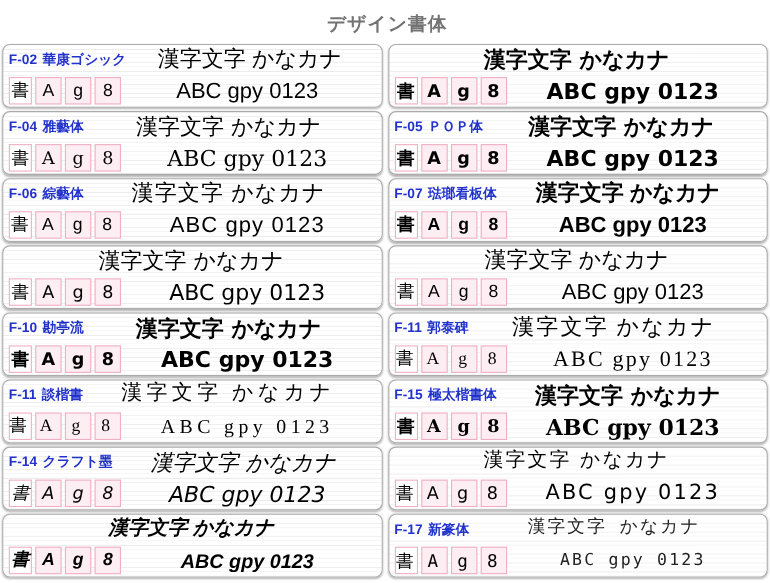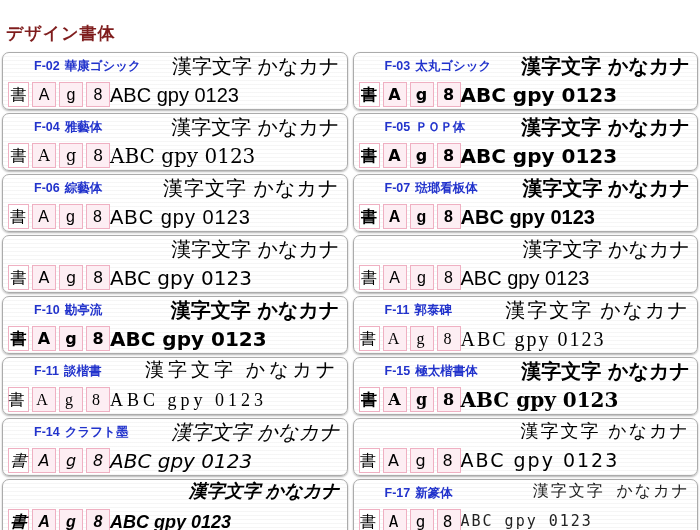--- a/index.html
+++ b/index.html
@@ -1,39 +1,39 @@
 <!DOCTYPE html>
 <html><head>
 <meta charset="utf-8">
 <style>
   html,body{margin:0;padding:0;background:#ffffff;width:700px;}
   body{font-family:"Liberation Sans",sans-serif;color:#000;}
   .page{padding:4px 2px 0 2px;}
-  .title{color:#7f1d1d;font-weight:bold;font-size:17px;margin:18px 0 7px 4px;letter-spacing:1px;}
+  .title{color:#737373;font-weight:bold;font-size:17px;margin:6px 0 7px 4px;letter-spacing:1px;text-align:center;}
   .grid{display:grid;grid-template-columns:1fr 1fr;gap:3px 5px;}
   .cell{
     position:relative;height:52px;border:1px solid #ababab;border-radius:7px;
     padding:2px 7px 2px 5px;display:flex;flex-direction:column;justify-content:space-between;
     background:repeating-linear-gradient(to bottom,#ffffff 0px,#ffffff 3px,#ececec 4px);
     box-shadow:0 1px 2px rgba(0,0,0,0.30);
     overflow:hidden;
   }
   .row-top{display:flex;align-items:flex-start;}
-  .label{color:#2233cc;font-size:12.5px;font-weight:bold;white-space:nowrap;font-family:"Liberation Sans",sans-serif;letter-spacing:0;padding-top:3px;margin-left:26px;}
+  .label{color:#2233cc;font-size:12.5px;font-weight:bold;white-space:nowrap;font-family:"Liberation Sans",sans-serif;letter-spacing:0;padding-top:3px;}
   .label .code{margin-right:5px;}
-  .line1{flex:1;text-align:right;font-size:20px;line-height:1.1;white-space:nowrap;}
+  .line1{flex:1;text-align:center;font-size:20px;line-height:1.1;white-space:nowrap;}
   .row-bottom{display:flex;align-items:center;}
   .boxes{display:flex;gap:3px;flex:none;}
   .box{
     width:22px;height:23px;background:#fdeef3;border:1px solid #efb0c2;
     display:flex;align-items:center;justify-content:center;
     font-size:16px;line-height:1;color:#000;
   }
   .box:first-child{background:#ffffff;width:19px;}
-  .line2{flex:1;text-align:left;font-size:20px;line-height:1;white-space:nowrap;}
+  .line2{flex:1;text-align:center;font-size:20px;line-height:1;white-space:nowrap;}
   .divider{margin:8px 0 4px 0;border-top:5px dashed #2b50d0;height:0;}
 
   
   .fs-gothic .line1,.fs-gothic .line2,.fs-gothic .box{font-family:"Liberation Sans",sans-serif;}
   .fs-maru-gothic-bold .line1,.fs-maru-gothic-bold .line2,.fs-maru-gothic-bold .box{font-family:"DejaVu Sans",sans-serif;font-weight:bold;}
   .fs-gagei .line1,.fs-gagei .line2,.fs-gagei .box{font-family:"DejaVu Serif",serif;}
   .fs-pop .line1,.fs-pop .line2,.fs-pop .box{font-family:"DejaVu Sans",sans-serif;font-weight:bold;}
   .fs-sogei .line1,.fs-sogei .line2,.fs-sogei .box{font-family:"Liberation Sans",sans-serif;letter-spacing:1px;}
   .fs-kanban .line1,.fs-kanban .line2,.fs-kanban .box{font-family:"Liberation Sans",sans-serif;font-weight:bold;}
   .fs-marumoji .line1,.fs-marumoji .line2,.fs-marumoji .box{font-family:"DejaVu Sans",sans-serif;}
@@ -69,23 +69,20 @@
             <span class="box">書</span>
             <span class="box">A</span>
             <span class="box">g</span>
             <span class="box">8</span>
           </span>
       <span class="line2">ABC gpy 0123</span>
     </div>
   </div>
       <div class="cell fs-maru-gothic-bold">
     <div class="row-top">
-      <span class="label">
-        <span class="code">F-03</span><span>太丸ゴシック</span>
-      </span>
       <span class="line1">漢字文字 かなカナ</span>
     </div>
     <div class="row-bottom">
       <span class="boxes">
             <span class="box">書</span>
             <span class="box">A</span>
             <span class="box">g</span>
             <span class="box">8</span>
           </span>
       <span class="line2">ABC gpy 0123</span>

